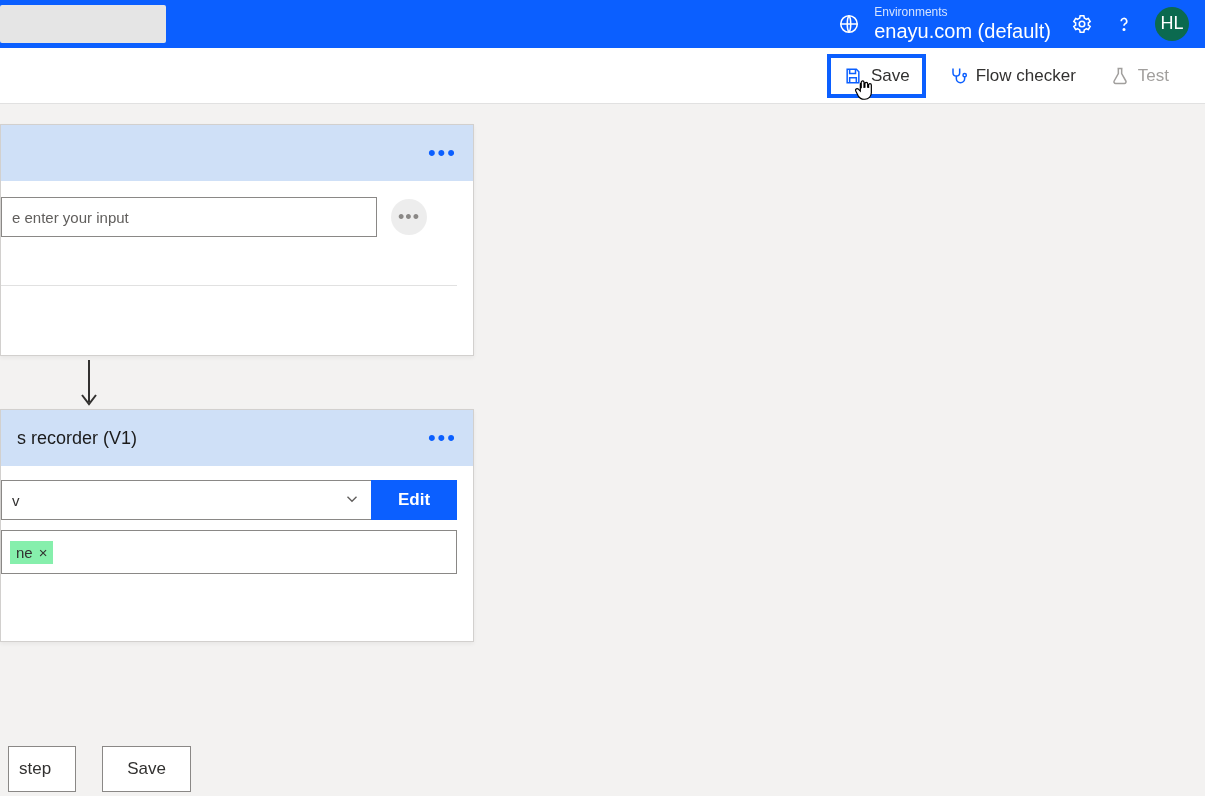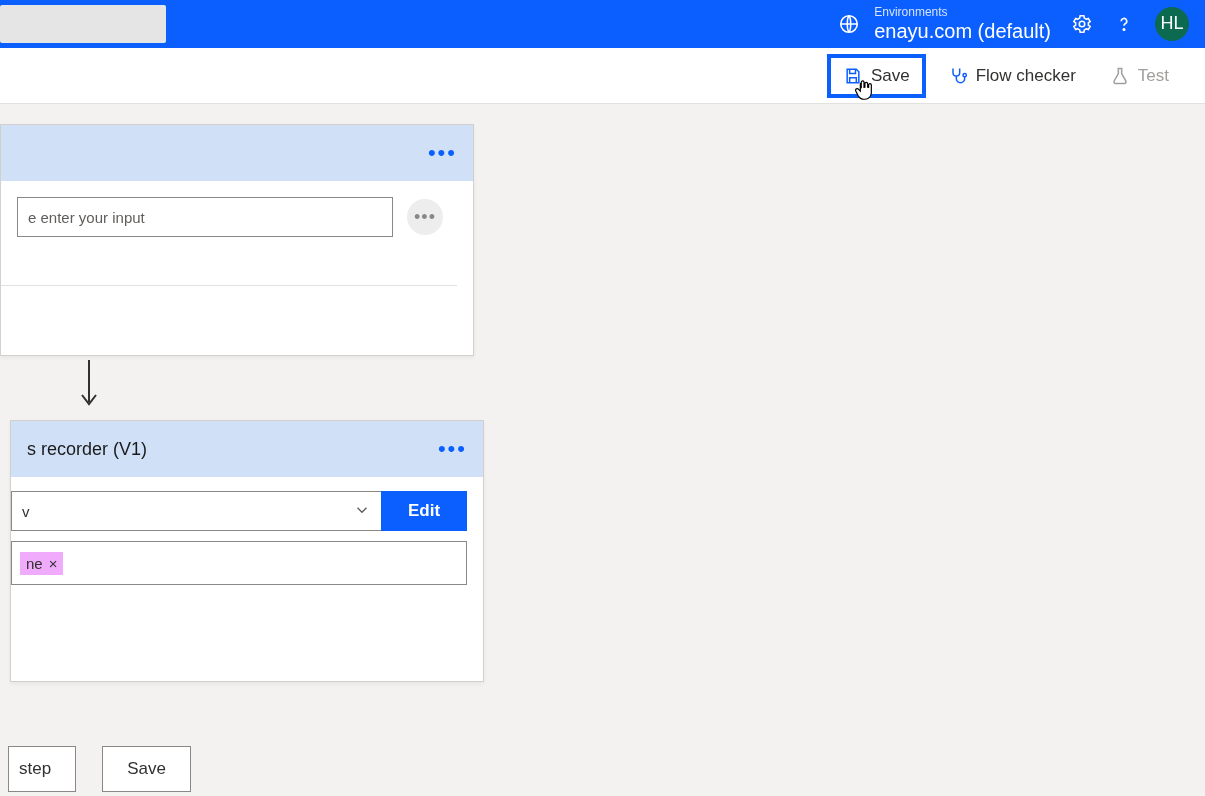--- a/index.html
+++ b/index.html
@@ -97,37 +97,37 @@
   
   .card {
     position: absolute;
     left: 0;
     width: 474px;
     background: #fff;
     border: 1px solid #d2d0ce;
     box-shadow: 0 2px 4px rgba(0,0,0,0.05);
   }
   .card1 { top: 20px; height: 232px; }
-  .card2 { top: 316px; height: 262px; margin-left: 10px; }
+  .card2 { top: 305px; height: 233px; }
 
   .card-header {
     height: 56px;
     background: #cfe0f7;
     display: flex;
     align-items: center;
     justify-content: space-between;
     padding: 0 16px;
     font-size: 18px;
     color: #1b1b1b;
   }
   .card-header.card2h { justify-content: space-between; }
   .card-title { white-space: nowrap; overflow:hidden; }
   .card-menu { color:#0b5fff; font-size:22px; letter-spacing:2px; cursor:pointer; }
 
-  .card-body { padding: 16px 16px 0 0; display:flex; align-items:flex-start; gap:18px;margin-left:16px; }
+  .card-body { padding: 16px 16px 0 0; display:flex; align-items:flex-start; gap:18px; }
   .card1 .card-body { padding-left:0; }
   .input-row { display:flex; align-items:center; gap:14px; width:100%; }
   .text-input {
     flex: 0 0 376px;
     height: 40px;
     border: 1px solid #8a8886;
     padding: 0 10px;
     font-size: 15px;
     color: #605e5c;
     text-align: left;
@@ -166,21 +166,21 @@
     border:none; cursor:pointer;
   }
   .row2 { height:44px; }
   .row2 .dropdown-cell { border:1px solid #8a8886; }
   .row2 .dd-text { font-size:16px; color:#323130; }
   .token-row {
     border:1px solid #8a8886; height:44px; display:flex; align-items:center;
     padding:0 8px; font-size:15px;
   }
   .token {
-    background:#f0abfc; padding:3px 6px; display:inline-flex; align-items:center;
+    background:#86efac; padding:3px 6px; display:inline-flex; align-items:center;
     gap:6px; font-size:15px; color:#323130;
   }
   .token-x { cursor:pointer; color:#323130; }
 
   
   .bottom-actions {
     position:absolute;
     left:8px; bottom:4px;
     display:flex;
     gap:26px;

